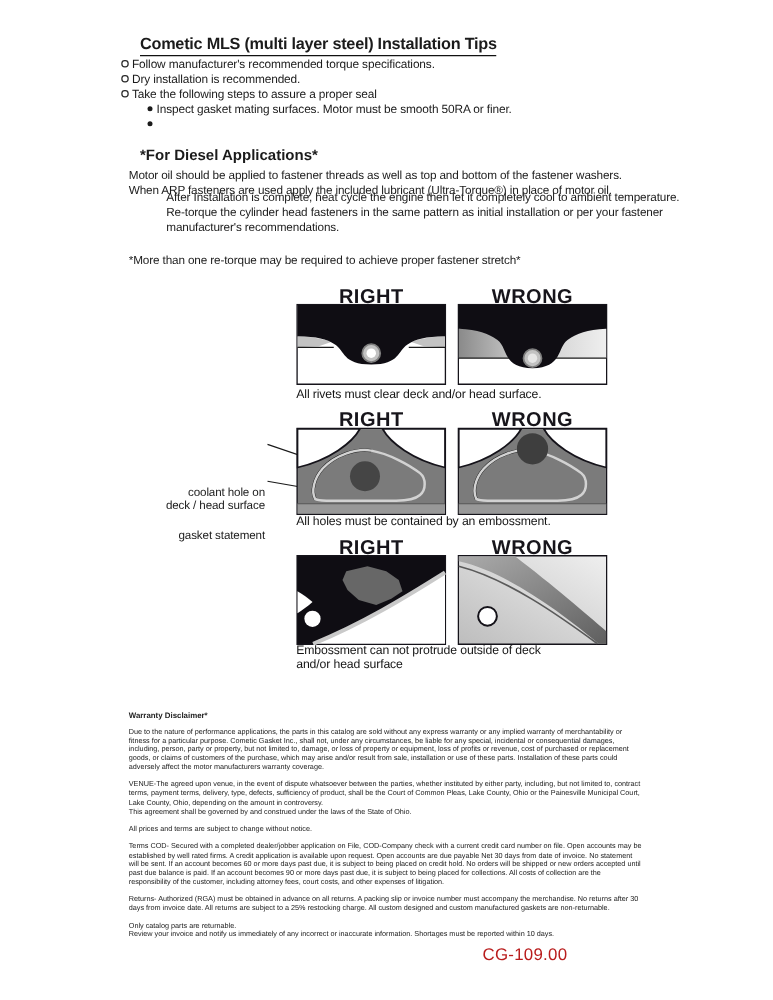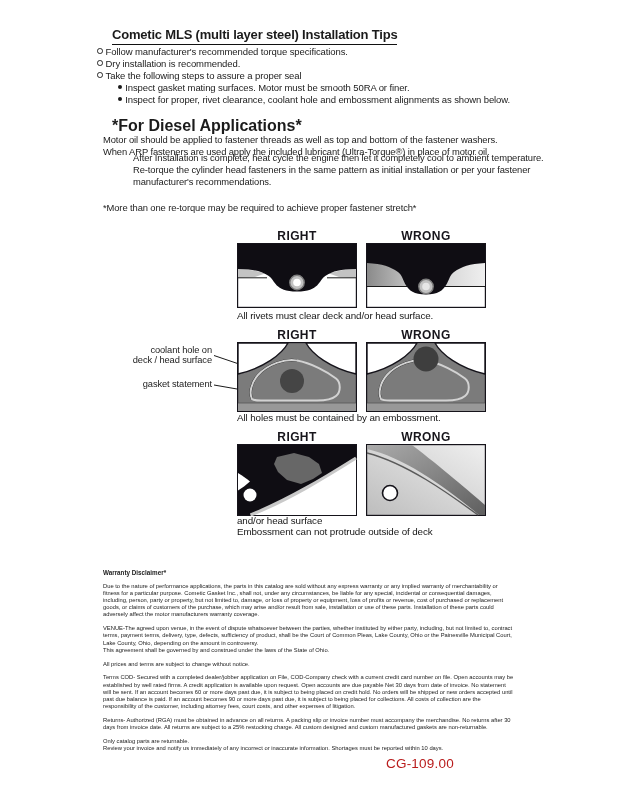--- a/index.html
+++ b/index.html
@@ -14,33 +14,33 @@
     left:112px;top:27px;font-size:13px;font-weight:bold;letter-spacing:-0.2px;
     border-bottom:1.4px solid #111;padding-bottom:2px;white-space:nowrap;
   }
   
   .bullets{left:97px;top:45px;font-size:9.5px;letter-spacing:-0.1px;}
   .brow{display:flex;align-items:center;height:12px;white-space:nowrap;}
   .brow.sub{margin-left:21px;}
   .mk-o{width:3.6px;height:3.6px;border:1px solid #2a2a2a;border-radius:50%;margin-right:3px;flex:none;}
   .mk-f{width:4.2px;height:4.2px;background:#1b1b1b;border-radius:50%;margin-right:3px;flex:none;}
   
-  .diesel-h{left:112px;top:117px;font-size:16px;font-weight:bold;white-space:nowrap;}
+  .diesel-h{left:112px;top:117px;font-size:12px;font-weight:bold;white-space:nowrap;}
   .para{left:103px;width:420px;font-size:9.4px;line-height:11.8px;letter-spacing:-0.1px;}
   .p1{top:134px;} .p2{top:152px;margin-left:30px;} .pnote{top:202px;}
   
-  .dg-label{width:120px;text-align:center;font-size:12px;font-weight:bold;letter-spacing:0.4px;color:#17151b;}
+  .dg-label{width:120px;text-align:center;font-size:16px;font-weight:bold;letter-spacing:0.4px;color:#17151b;}
   .lab-r1{top:229px;} .lab-r2{top:328px;} .lab-r3{top:430px;}
   .col-l{left:237px;} .col-r{left:366px;}
   .dg-box{display:block;}
   .cap{font-size:9.8px;font-weight:normal;letter-spacing:-0.1px;white-space:nowrap;color:#151515;}
   .cap-r1{left:237px;top:310px;}
   .cap-r2{left:237px;top:412px;width:249px;text-align:left;}
   .cap-r3{left:237px;top:516px;line-height:10.6px;white-space:normal;width:230px;}
-  .ann{font-size:9.3px;color:#1b1b1b;text-align:right;line-height:10.4px;letter-spacing:-0.1px;}
+  .ann{font-size:9.3px;color:#1b1b1b;text-align:right;line-height:10.4px;letter-spacing:-0.1px;margin-top:44px;}
   .ann1{left:118px;top:345px;width:94px;}
   .ann2{left:96px;top:379px;width:116px;}
   
   .warranty{left:103px;top:569px;width:411px;color:#222;}
   .w-h{font-size:6.3px;font-weight:bold;margin-bottom:6.5px;}
   .wp{font-size:5.8px;line-height:7.2px;margin-bottom:6.6px;}
   
   .page-code{left:386px;top:756px;font-size:13.5px;letter-spacing:0.2px;color:#b91c1c;}
 </style>
 </head>
@@ -60,21 +60,20 @@
   <div class="brow">
       <span class="mk-o"></span>
       <span>Take the following steps to assure a proper seal</span>
     </div>
   <div class="brow sub">
       <span class="mk-f"></span>
       <span>Inspect gasket mating surfaces.  Motor must be smooth 50RA or finer.</span>
     </div>
   <div class="brow sub">
       <span class="mk-f"></span>
-      <span>Inspect for proper, rivet clearance, coolant hole and embossment alignments as shown below.</span>
     </div>
 </div>
 
 <div class="abs diesel-h">*For Diesel Applications*</div>
 <div class="abs para p1">Motor oil should be applied to fastener threads as well as top and bottom of the fastener washers. When ARP fasteners are used apply the included lubricant (Ultra-Torque®) in place of motor oil.</div>
 <div class="abs para p2">After Installation is complete, heat cycle the engine then let it completely cool to ambient temperature. Re-torque the cylinder head fasteners in the same pattern as initial installation or per your fastener manufacturer's recommendations.</div>
 <div class="abs para pnote">*More than one re-torque may be required to achieve proper fastener stretch*</div>
 
 <div class="abs dg-label lab-r1 col-l">RIGHT</div>
 <div class="abs dg-label lab-r1 col-r">WRONG</div>
@@ -169,22 +168,22 @@
         <stop offset="1" stop-color="#5f5f5f"></stop>
     </linearGradient>
   </defs>
   <rect x="0.6" y="0.6" width="118.8" height="70.8" fill="url(#g-r3bg)" stroke="#15131a" stroke-width="1.2"></rect>
   <path d="M8,1 H46 C76,24 103,47 119,61 L119,71 H113 C82,45 38,13 1,5 L1,1 Z" fill="url(#g-r3band)"></path>
   <path d="M1,9 C40,19 82,49 112,71" fill="none" stroke="#5a5a5a" stroke-width="1.4"></path>
   <circle cx="24" cy="49" r="7.5" fill="#ffffff" stroke="#15131a" stroke-width="1.6"></circle>
 </svg>
 
 <div class="abs cap cap-r3">
+  <div>Embossment can not protrude outside of deck</div>
   <div>and/or head surface</div>
-  <div>Embossment can not protrude outside of deck</div>
 </div>
 
 <div class="abs warranty">
   <div class="w-h">Warranty Disclaimer*</div>
   <div class="wp">Due to the nature of performance applications, the parts in this catalog are sold without any express warranty or any implied warranty of merchantability or fitness for a particular purpose.  Cometic Gasket Inc., shall not, under any circumstances, be liable for any special, incidental or consequential damages, including, person, party or property, but not limited to, damage, or loss of property or equipment, loss of profits or revenue, cost of purchased or replacement goods, or claims of customers of the purchase, which may arise and/or result from sale, installation or use of these parts.  Installation of these parts could adversely affect the motor manufacturers warranty coverage.</div>
   <div class="wp">
     <div>VENUE-The agreed upon venue, in the event of dispute whatsoever between the parties, whether instituted by either party, including, but not limited to, contract terms, payment terms, delivery, type, defects, sufficiency of product, shall be the Court of Common Pleas, Lake County, Ohio or the Painesville Municipal Court, Lake County, Ohio, depending on the amount in controversy.</div>
     <div>This agreement shall be governed by and construed under the laws of the State of Ohio.</div>
   </div>
   <div class="wp">All prices and terms are subject to change without notice.</div>

